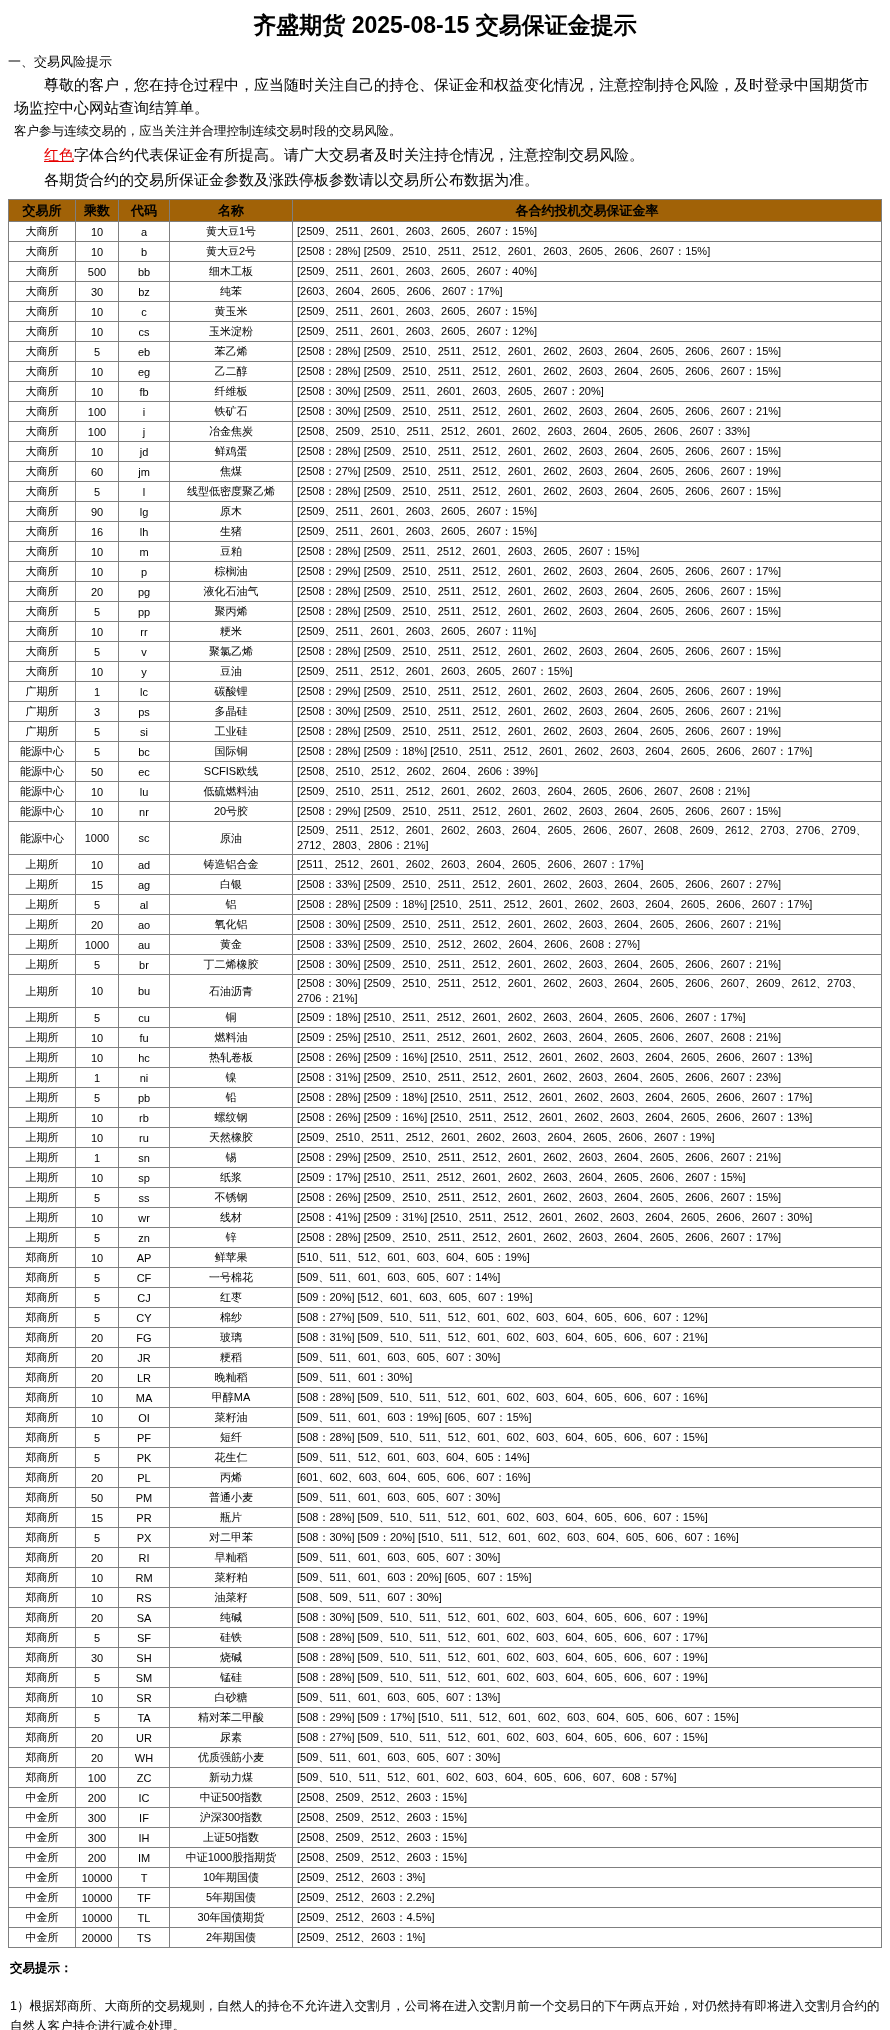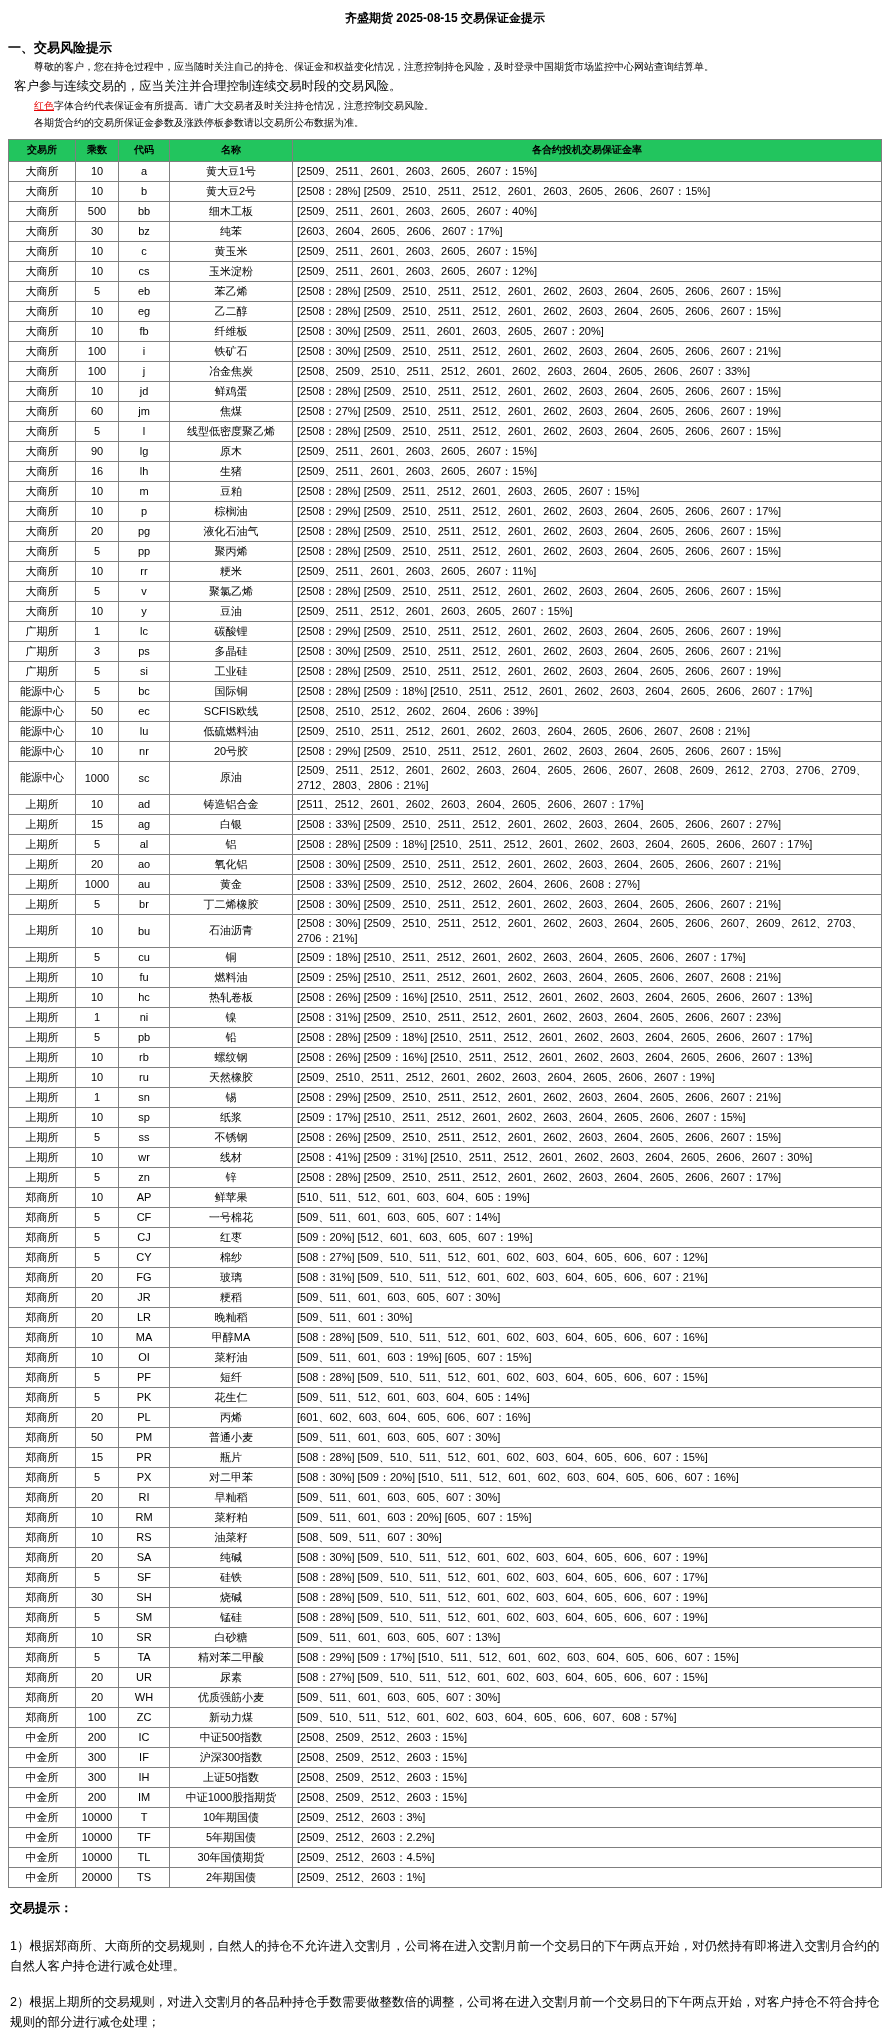--- a/index.html
+++ b/index.html
@@ -1,25 +1,25 @@
 <!DOCTYPE html>
 <html><head>
 <meta charset="utf-8">
 <style>
   html,body{margin:0;padding:0;background:#ffffff;}
   body{font-family:"Liberation Sans","DejaVu Sans",sans-serif;font-size:12px;color:#000;}
   .page{width:890px;margin:0 auto;padding:0 0 10px 0;box-sizing:border-box;}
-  .title{text-align:center;font-size:12px;font-weight:bold;padding:10px 0 8px 0;}
-  .sec-head{font-weight:bold;font-size:13px;padding:4px 8px 2px 8px;}
-  .para{font-size:10px;line-height:1.55;padding:0 10px 2px 14px;text-indent:2em;}
+  .title{text-align:center;font-size:23px;font-weight:bold;padding:10px 0 8px 0;}
+  .sec-head{font-weight:normal;font-size:13px;padding:4px 8px 2px 8px;}
+  .para{font-size:15px;line-height:1.55;padding:0 10px 2px 14px;text-indent:2em;}
   .para2{font-size:12.5px;line-height:1.55;padding:0 10px 2px 14px;}
   .red{color:#e60000;text-decoration:underline;}
   table{border-collapse:collapse;width:874px;margin:6px 8px 0 8px;table-layout:fixed;}
   th,td{border:1px solid #7f7f7f;font-size:11px;padding:1px 2px;}
-  th{background:#22c55e;font-weight:bold;text-align:center;height:19px;font-size:10px;}
+  th{background:#a16207;font-weight:bold;text-align:center;height:19px;font-size:13px;}
   td{height:17px;}
   .c-ex{width:62px;text-align:center;}
   .c-mult{width:38px;text-align:center;}
   .c-code{width:46px;text-align:center;}
   .c-name{width:118px;text-align:center;}
   .c-rate{text-align:left;padding-left:4px;}
   .notes{padding:10px 10px 0 10px;font-size:12.5px;line-height:1.6;}
   .notes .nh{font-weight:bold;padding-bottom:2px;}
   .notes p{margin:16px 0 2px 0;}
 </style>

